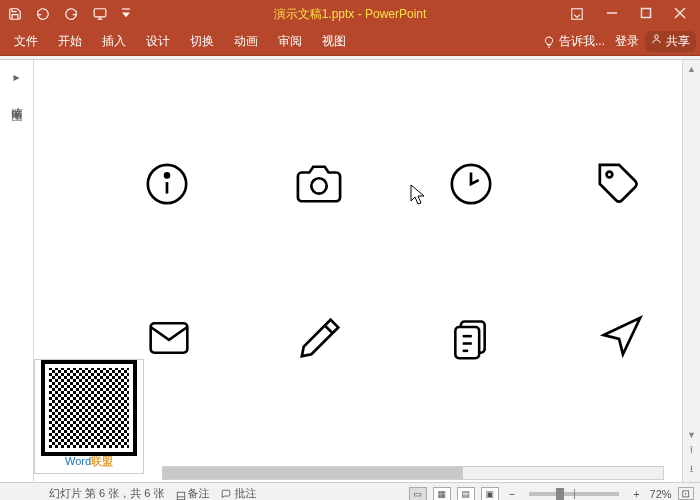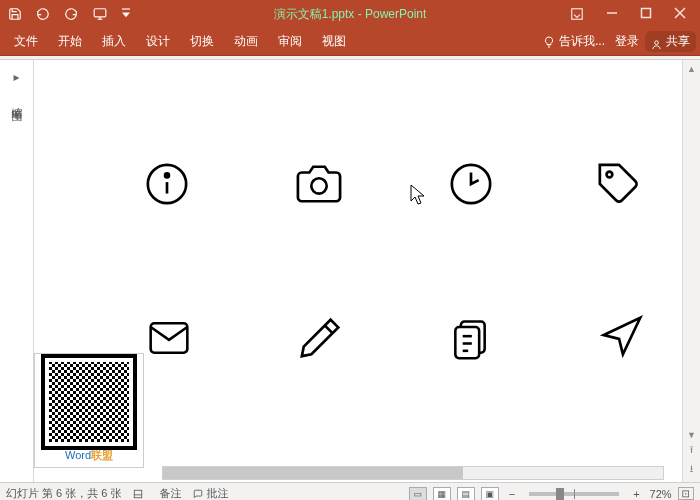--- a/index.html
+++ b/index.html
@@ -1,48 +1,48 @@
 <!DOCTYPE html>
 <html><head>
 <meta charset="utf-8">
 <style>
   * { box-sizing: border-box; margin: 0; padding: 0; font-family: "Microsoft YaHei", sans-serif; }
   body { width: 700px; height: 500px; overflow: hidden; background: #fff; }
   .titlebar { height: 28px; background: #b7472a; color: #fff; display: flex; align-items: center; font-size: 12px; }
   .qat { display: flex; align-items: center; gap: 14px; padding-left: 8px; }
   .qat-item { color: #fff; opacity: .95; cursor: pointer; display:flex; align-items:center;}
-  .title-center { flex: 1; text-align: center; color: #86efac; font-size: 12px; }
+  .title-center { flex: 1; text-align: center; color: #fde047; font-size: 12px; }
   .winctrl { display: flex; gap: 22px; padding-right: 14px; }
   .winbtn { cursor: pointer; opacity: .85; }
   .ribbon-tabs { height: 28px; background: #b7472a; display: flex; align-items: center; font-size: 12px; color: #fff; padding: 0 4px; border-bottom: 1px solid #9a3a22; }
   .tab { padding: 0 10px; height: 28px; display: flex; align-items: center; cursor: pointer; text-align: center; }
   .tab-right { margin-left: auto; display: flex; align-items: center; gap: 0; }
-  .sharebox { background: rgba(0,0,0,.12); padding: 2px 6px; border-radius: 6px; display:flex; align-items:flex-end; gap:4px;}
+  .sharebox { background: rgba(0,0,0,.12); padding: 2px 6px; border-radius: 6px; display:flex; align-items:flex-start; gap:4px;}
   .ribbon-strip { height: 4px; background: #f3f2f1; border-bottom: 1px solid #d0d0d0; }
   .workarea { position: relative; height: 422px; background: #f3f2f1; display: flex; }
   .thumbcol { width: 34px; background: #fff; border-right: 1px solid #d8d8d8; display: flex; flex-direction: column; align-items: center; padding-top: 10px; }
   .chevron { font-size: 12px; color: #666; cursor: pointer; }
   .vlabel { writing-mode: vertical-rl; font-size: 11px; color: #555; margin-top: 14px; letter-spacing: 2px; }
   .slidewrap { flex: 1; position: relative; overflow: hidden; background: #fff; }
   .slide { position: absolute; left: 16px; right: 30px; top: 6px; bottom: 20px; background: #fff; }
   .icon-grid { position: absolute; inset: 0; }
   .ic { position: absolute; }
   .cursor { position: absolute; left: 360px; top: 118px; font-size: 18px; color: #000; }
   .vscroll { width: 18px; background: #f3f2f1; border-left: 1px solid #d8d8d8; display:flex; flex-direction:column; align-items:center; justify-content:space-between; padding:4px 0;}
   .hscroll { position:absolute; left:128px; right:18px; bottom:2px; height:14px; background:#f0f0f0; border:1px solid #d0d0d0;}
   .hscroll-thumb { position:absolute; left:0; top:0; bottom:0; width:60%; background:#c8c8c8;}
   .statusbar { height: 22px; background: #f3f2f1; border-top: 1px solid #d0d0d0; display: flex; align-items: center; font-size: 11px; color: #555; padding: 0 6px; gap: 10px; }
-  .status-left { display:flex; align-items:center; gap:10px;}
+  .status-left { display:flex; align-items:center; gap:10px;margin-left:43px;}
   .status-right { margin-left:auto; display:flex; align-items:center; gap:6px;}
   .viewbtn { width:18px; height:14px; border:1px solid #aaa; display:flex; align-items:center; justify-content:center; cursor:pointer; font-size:9px; background:#fff;}
   .viewbtn.active { background:#ddd;}
   .zoomslider { width:90px; height:4px; background:#c0c0c0; position:relative; margin:0 4px;}
   .zoomslider::before { content:""; position:absolute; left:50%; top:-3px; width:1px; height:10px; background:#888;}
   .zoomthumb { position:absolute; top:-4px; left:30%; width:8px; height:12px; background:#888;}
-  .qrbox { position:absolute; left:0; bottom:14px; width:110px; height:115px; background:#fff; border:1px solid #ccc; display:flex; align-items:center; justify-content:center; flex-direction:column;}
+  .qrbox { position:absolute; left:0; bottom:8px; width:110px; height:115px; background:#fff; border:1px solid #ccc; display:flex; align-items:center; justify-content:center; flex-direction:column;}
   .qr { width:88px; height:88px;
         background:
           repeating-linear-gradient(0deg,#000 0 3px,#fff 3px 6px),
           repeating-linear-gradient(90deg,#000 0 3px,#fff 3px 6px);
         background-blend-mode: difference;
         border:4px solid #fff; outline:4px solid #000;}
   .qrtext { font-size:11px; color:#1b6fb8; margin-top:2px;}
   .qrtext b { color:#e8a13a;}
   svg { display:block; }
 </style>
@@ -224,21 +224,21 @@
       <span style="font-size:9px;color:#888">▼</span>
       <span style="font-size:10px;color:#888">⭱</span>
       <span style="font-size:10px;color:#888">⭳</span>
     </div>
   </div>
 </div>
 
 <div class="statusbar">
   <div class="status-left">
     <span>幻灯片 第 6 张，共 6 张</span>
-    <span style="display:flex;align-items:center;gap:16px">
+    <span style="display:flex;align-items:flex-end;gap:1px">
       <svg width="12" height="10" viewBox="0 0 24 24" fill="none" stroke="#555" stroke-width="2">
           <rect x="3" y="3" width="18" height="18"></rect>
           <line x1="3" y1="14" x2="21" y2="14"></line>
         </svg>
       <span>备注</span>
     </span>
     <span style="display:flex;align-items:center;gap:3px">
       <svg width="12" height="10" viewBox="0 0 24 24" fill="none" stroke="#555" stroke-width="2">
           <path d="M21 15a2 2 0 0 1-2 2H7l-4 4V5a2 2 0 0 1 2-2h14a2 2 0 0 1 2 2z"></path>
         </svg>

